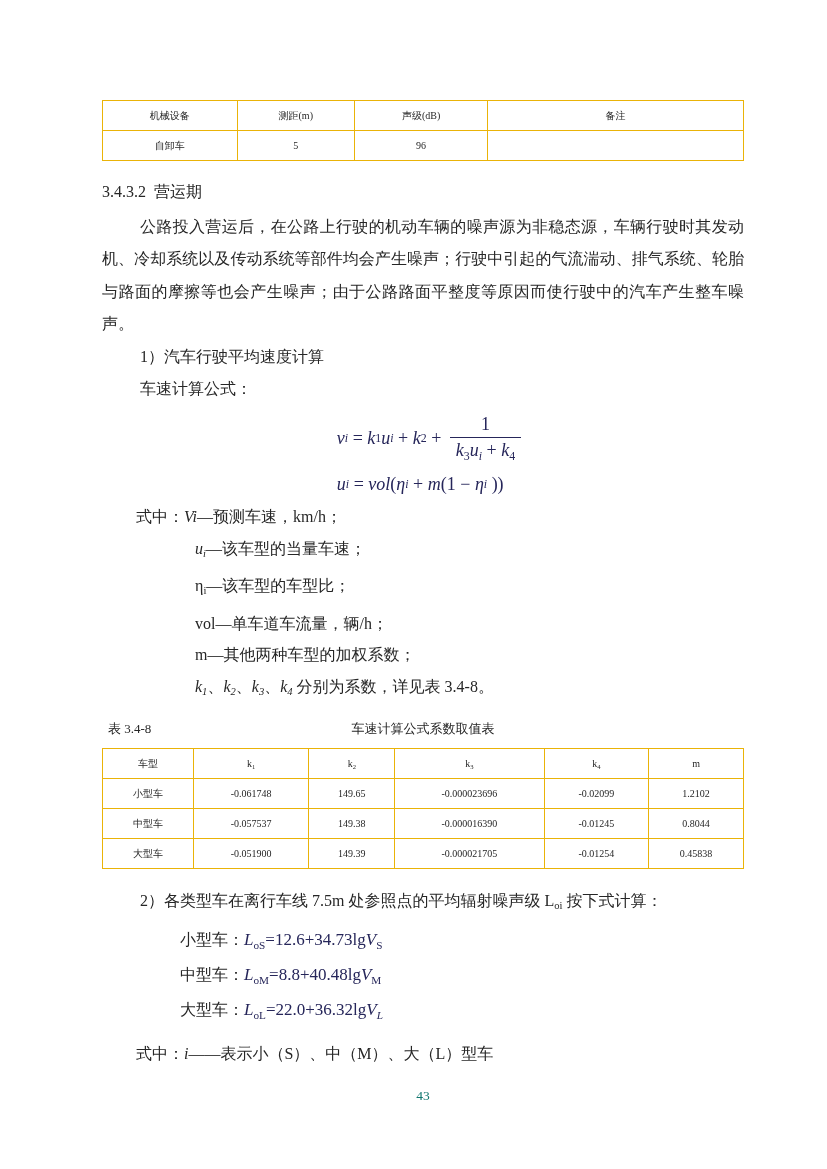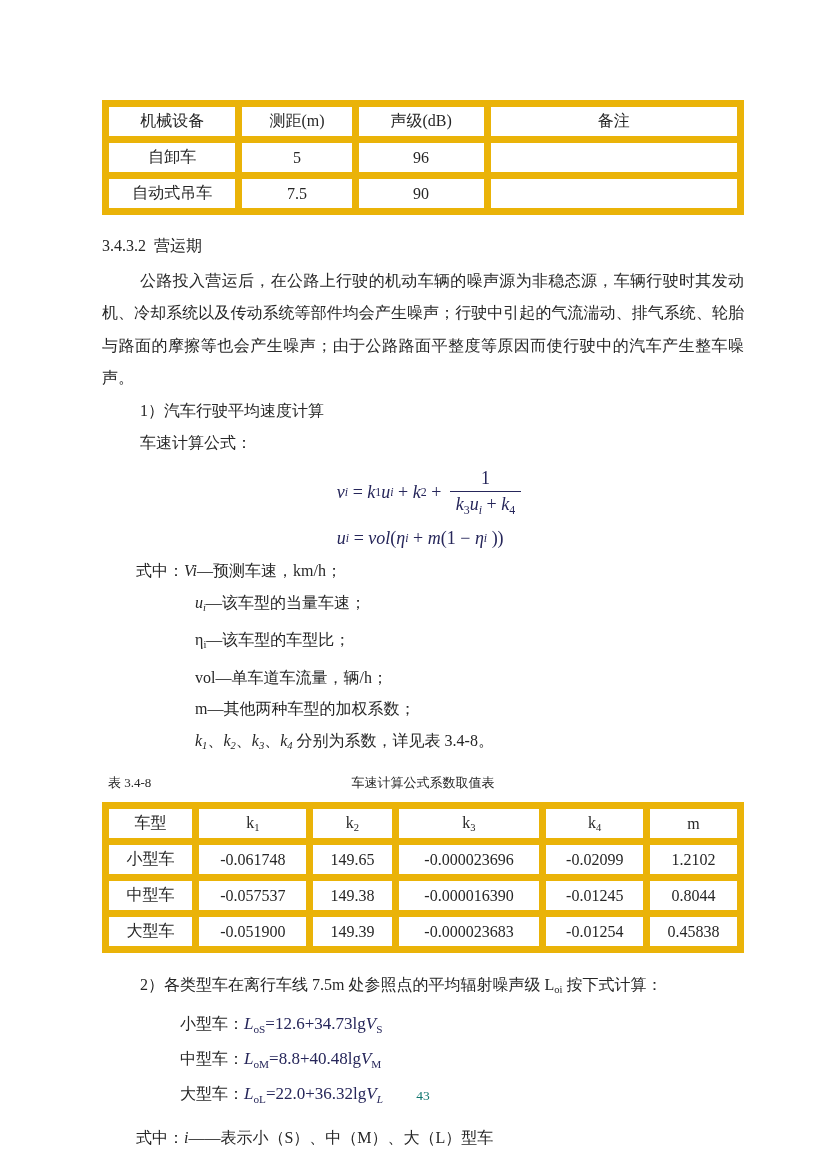--- a/index.html
+++ b/index.html
@@ -13,24 +13,24 @@
     font-family:"Liberation Serif","DejaVu Serif",serif;
   }
   .content{
     position:absolute;
     left:102px;top:100px;width:642px;
     font-size:16px;
   }
   
   table{border-collapse:collapse;width:100%;table-layout:fixed;}
   th,td{
-    border:7px solid #eab308;
+    border:1px solid #eab308;
     text-align:center;vertical-align:middle;
     height:29px;padding:0 2px;
-    font-size:16px;font-weight:normal;
+    font-size:10px;font-weight:normal;
     overflow:hidden;white-space:nowrap;
   }
   
   .heading{margin-top:16px;line-height:30px;white-space:pre;}
   .para{
     margin-top:4px;line-height:32.4px;
     text-align:justify;text-indent:38px;
   }
   .item-line{margin-left:38px;line-height:32.4px;}
   .plain-line{margin-left:38px;line-height:32.4px;}
@@ -85,26 +85,20 @@
           <tr>
         <th>机械设备</th>
         <th>测距(m)</th>
         <th>声级(dB)</th>
         <th>备注</th>
       </tr>
       <tr>
         <td>自卸车</td>
         <td>5</td>
         <td>96</td>
-        <td></td>
-      </tr>
-      <tr>
-        <td>自动式吊车</td>
-        <td>7.5</td>
-        <td>90</td>
         <td></td>
       </tr>
     </tbody>
       </table>
 
     <div class="heading">3.4.3.2  营运期</div>
 
     <div class="para">公路投入营运后，在公路上行驶的机动车辆的噪声源为非稳态源，车辆行驶时其发动机、冷却系统以及传动系统等部件均会产生噪声；行驶中引起的气流湍动、排气系统、轮胎与路面的摩擦等也会产生噪声；由于公路路面平整度等原因而使行驶中的汽车产生整车噪声。</div>
 
     <div class="item-line">1）汽车行驶平均速度计算</div>
@@ -187,21 +181,21 @@
         <td>-0.057537</td>
         <td>149.38</td>
         <td>-0.000016390</td>
         <td>-0.01245</td>
         <td>0.8044</td>
       </tr>
       <tr>
         <td>大型车</td>
         <td>-0.051900</td>
         <td>149.39</td>
-        <td>-0.000023683</td>
+        <td>-0.000021705</td>
         <td>-0.01254</td>
         <td>0.45838</td>
       </tr>
     </tbody>
       </table>
 
     <div class="item2-line rich"><span>2）各类型车在离行车线 7.5m 处参照点的平均辐射噪声级 L</span><span class="s-sub">oi</span><span> 按下式计算：</span></div>
 
     <div class="noise-line">
       <span class="n-label">小型车：</span>

